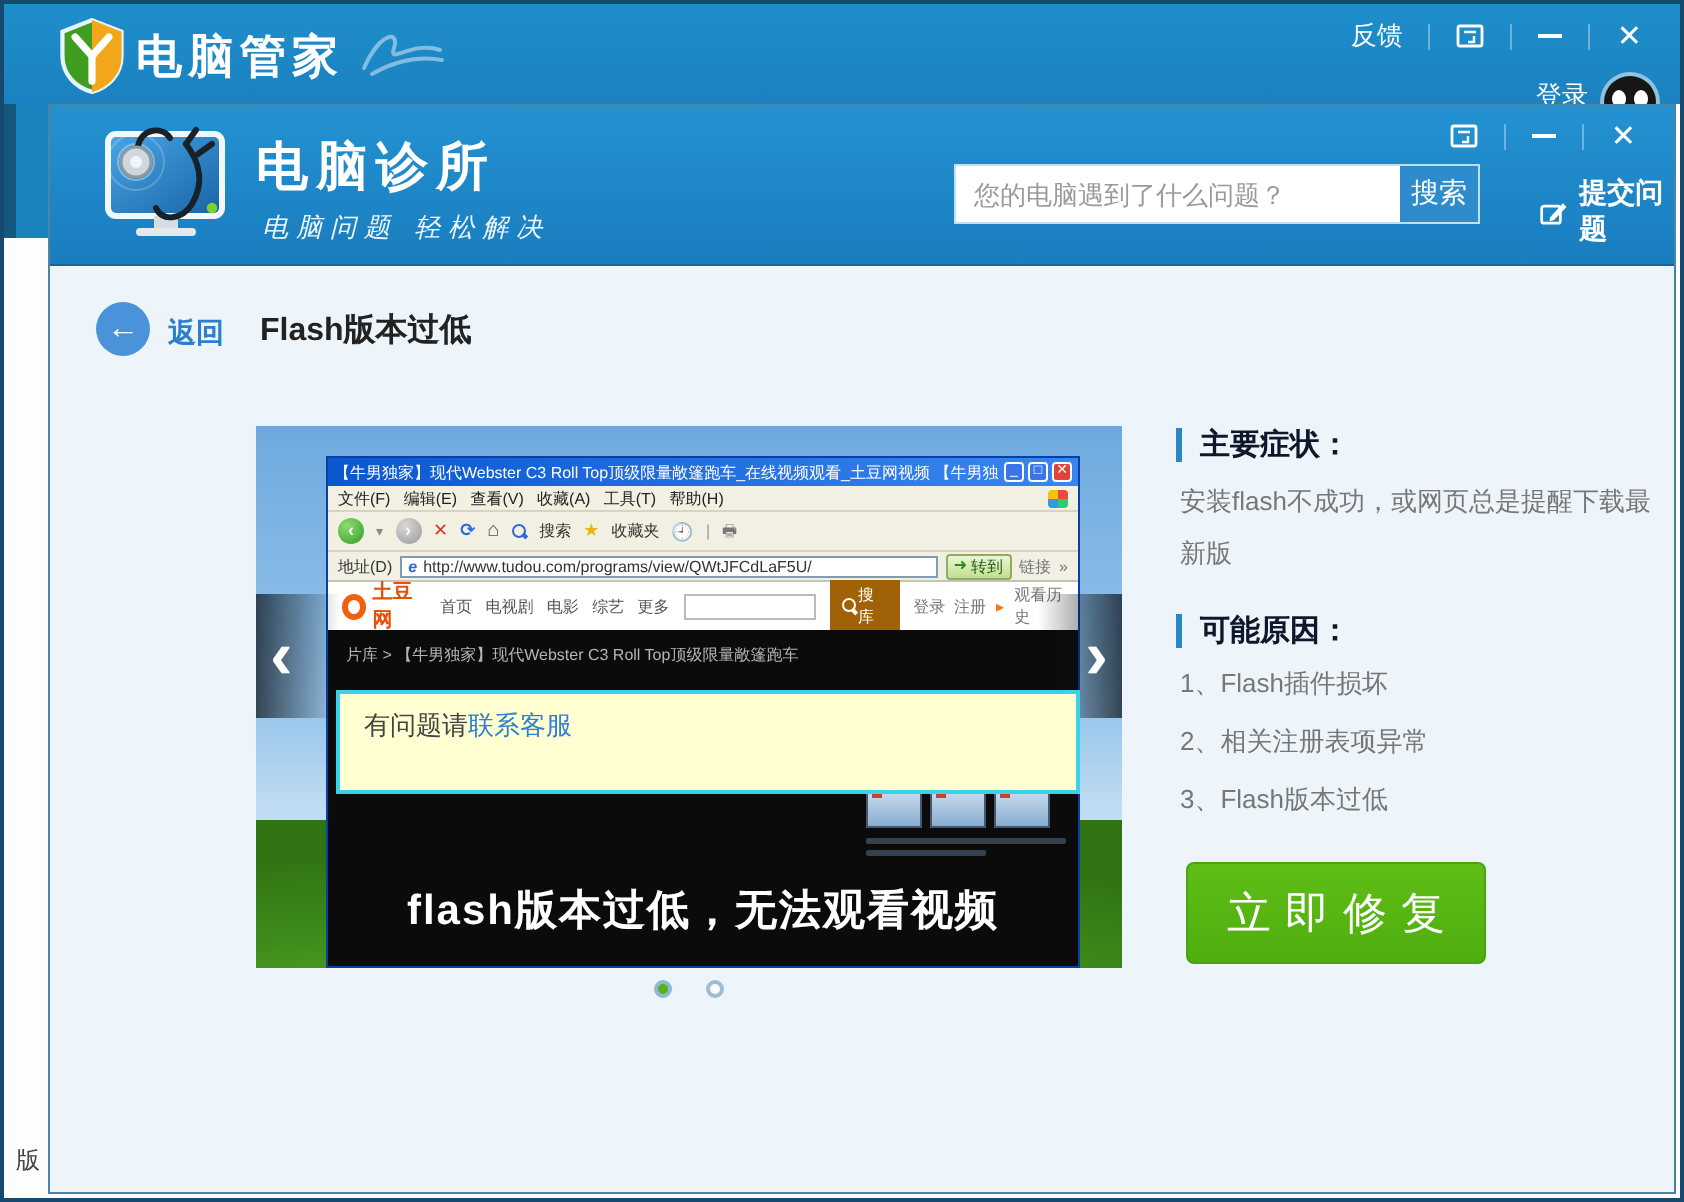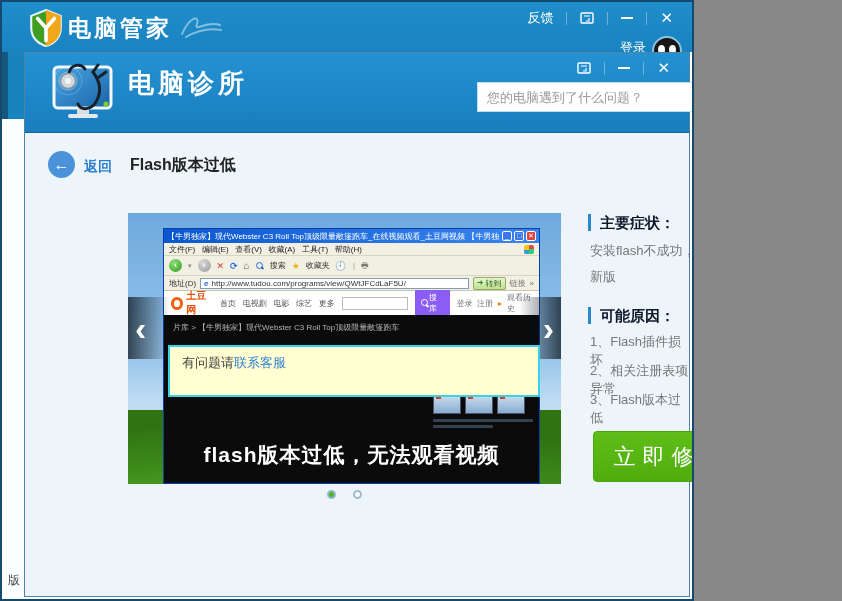--- a/index.html
+++ b/index.html
@@ -1,17 +1,17 @@
 <!DOCTYPE html>
 <html><head>
 <meta charset="utf-8">
 <style>
   * { margin:0; padding:0; box-sizing:border-box; }
   body { background:#888; font-family:"Liberation Sans","DejaVu Sans",sans-serif; }
-  .screen { position:relative; width:694px; height:601px; background:#ffffff;
+  .screen { position:relative; width:842px; height:601px; background:#ffffff;
             border:2px solid #16496d; overflow:hidden; }
   .pre { white-space:pre; }
 
   
   .titlebar { position:absolute; left:0; top:0; right:0; height:50px;
               background:linear-gradient(#1f8ecb,#1a82c0); }
   .app-logo { position:absolute; left:26px; top:7px; }
   .app-title { position:absolute; left:66px; top:11px; font-size:23px; font-weight:bold;
                color:#fff; letter-spacing:3px; }
   .squiggle { position:absolute; left:178px; top:12px; }
@@ -102,21 +102,21 @@
   .e-ico { color:#2a6ae0; font-weight:bold; font-size:8px; font-style:italic; }
   .addr-url { font-size:8px; color:#333; white-space:nowrap; }
   .go-btn { background:linear-gradient(#e8f5d8,#bfe08f); border:1px solid #8fae5f; font-size:8px;
             padding:0 3px; border-radius:2px; color:#2a5a12; display:flex; gap:2px; }
   .site-bar { height:24px; background:#fff; display:flex; align-items:center; gap:7px; padding:0 7px;
               font-size:8px; color:#555; }
   .tudou-logo { display:flex; align-items:center; gap:3px; }
   .tudou-ring { width:13px; height:13px; border:3px solid #f06010; border-radius:50%; background:#fff; }
   .tudou-name { color:#e8500a; font-weight:bold; font-size:10px; }
   .site-search { width:72px; height:13px; border:1px solid #bbb; background:#fff; }
-  .soku-btn { background:#8b5cf6; color:#fff; font-size:8px; padding:2px 6px; display:flex;
+  .soku-btn { background:#a16207; color:#fff; font-size:8px; padding:2px 6px; display:flex;
               align-items:center; gap:1px; }
   .soku-btn .lens::before { border-color:#fff; } .soku-btn .lens::after { background:#fff; }
   .site-right { margin-left:auto; display:flex; gap:5px; align-items:center; color:#777; }
   .flame { color:#f07a10; font-weight:bold; }
   .video { flex:1; background:#0b0b0b; position:relative; overflow:hidden; }
   .crumb { position:absolute; left:9px; top:7px; font-size:8px; color:#b5b5b5; white-space:nowrap; }
   .side-list { position:absolute; right:6px; top:52px; width:100px; font-size:7px; color:#9ab; }
   .side-line { height:3px; background:#33424e; margin:3px 0; border-radius:1px; }
   .thumbs { display:flex; gap:4px; margin-top:5px; }
   .thumb { width:28px; height:23px; background:linear-gradient(#d8e6f2,#88add2); border:1px solid #47576a;
@@ -216,20 +216,21 @@
           <rect x="28" y="48" width="12" height="6" fill="#d7dde2"></rect>
           <rect x="19" y="54" width="30" height="4" rx="2" fill="#e4e9ee"></rect>
           <path d="M20 13 C22 4 32 3 36 9 M44 12 C50 20 54 30 47 42 C42 50 32 51 29 44" fill="none" stroke="#16212a" stroke-width="3" stroke-linecap="round"></path>
           <path d="M44 12 l5 -7 M50 17 l7 -5" stroke="#16212a" stroke-width="3" stroke-linecap="round"></path>
           <circle cx="19" cy="21" r="7.5" fill="#cfd8de" stroke="#8d98a0" stroke-width="1.5"></circle>
           <circle cx="19" cy="21" r="3" fill="#f2f6f8"></circle>
           <circle cx="57" cy="44" r="2.6" fill="#7ad32a"></circle>
         </svg>
       </div>
       <div class="dlg-title">电脑诊所</div>
+      <div class="dlg-tagline">电脑问题 轻松解决</div>
 
       <div class="search-group">
         <input class="search-input" type="text" placeholder="您的电脑遇到了什么问题？" style="">
         <button class="search-btn">搜索</button>
       </div>
 
       <div class="submit-q">
         <svg width="16" height="15" viewBox="0 0 16 15">
             <rect x="1" y="3.5" width="11" height="10" rx="1.5" fill="none" stroke="#fff" stroke-width="1.6"></rect>
             <path d="M6 10 L13.5 1.8 L15.6 4 L8.3 11.7 L5.6 12.3 Z" fill="#fff"></path>

